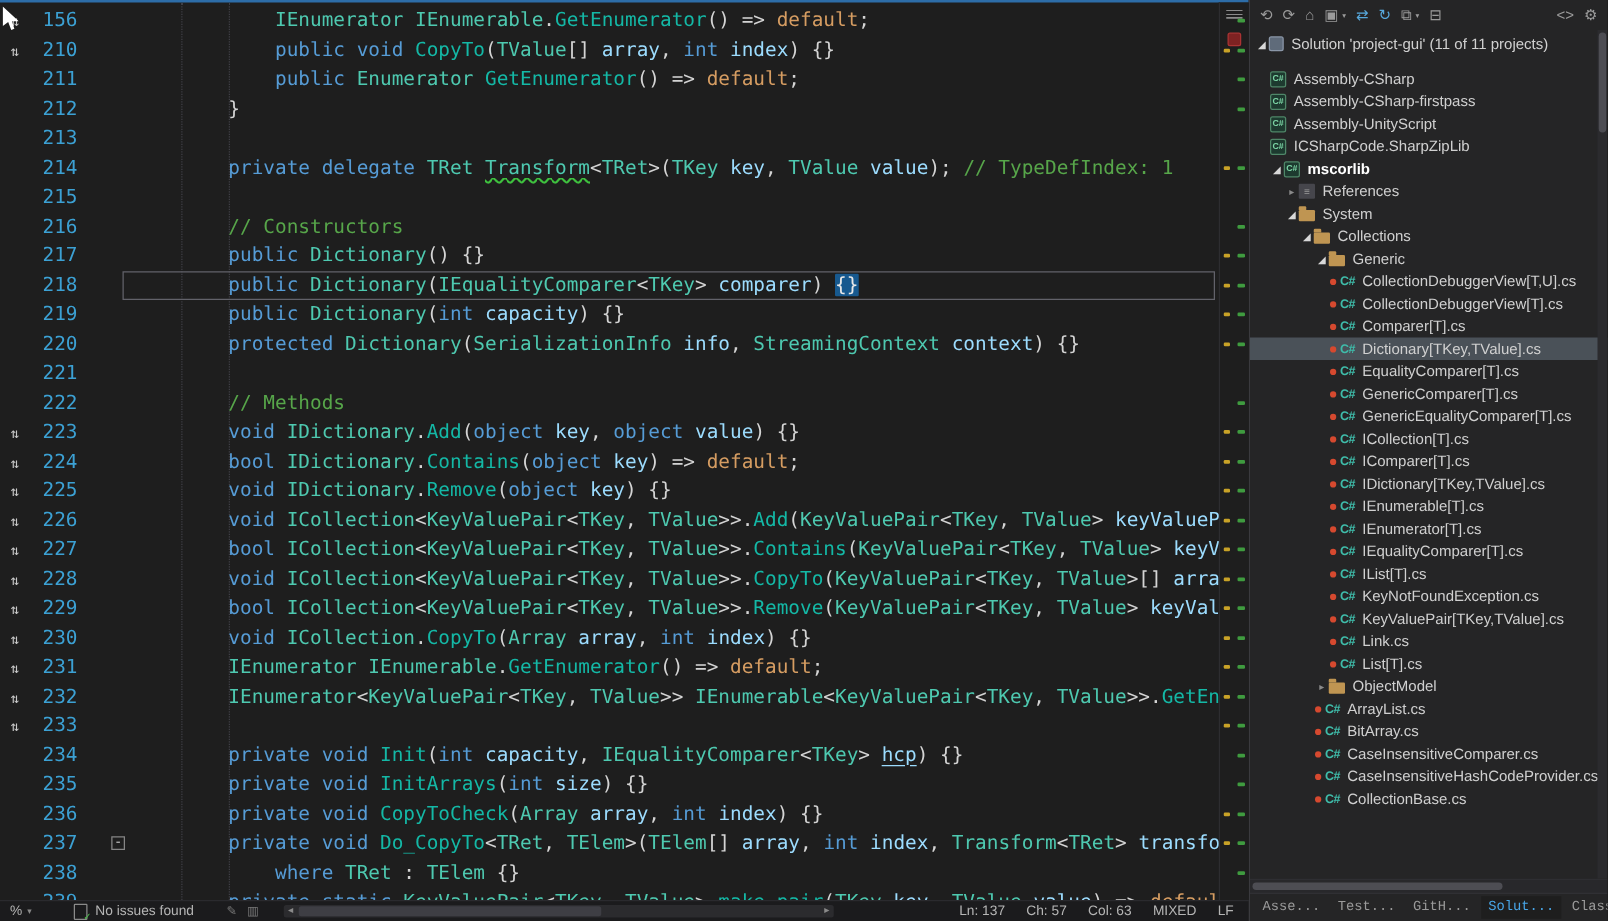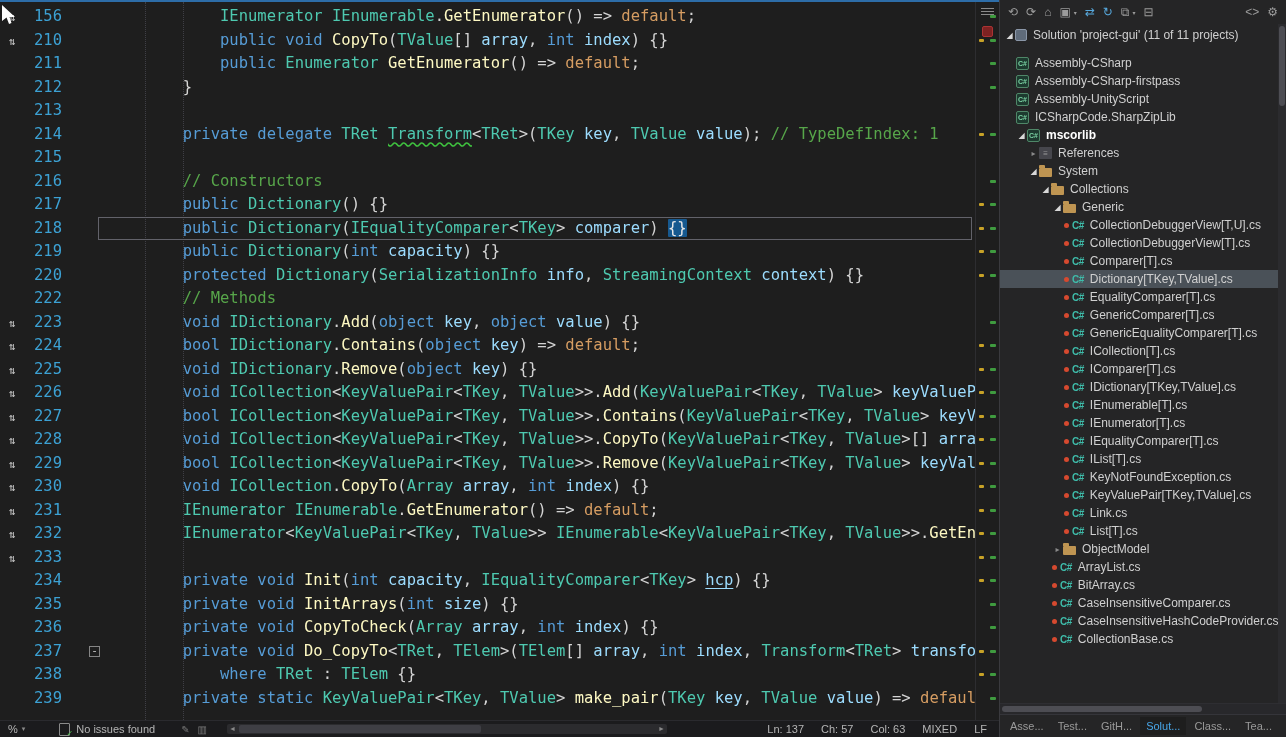--- a/index.html
+++ b/index.html
@@ -11,21 +11,21 @@
   .indent-guide{position:absolute;top:0;bottom:0;width:0;border-left:1px dotted #3f3f46;z-index:0;}
   .code-lines{position:relative;z-index:1;padding-top:3px;}
   .code-row{display:flex;height:23.5px;line-height:23.5px;position:relative;font-family:"DejaVu Sans Mono",monospace;font-size:15.5px;}
   .glyph-cell{width:24px;flex:none;text-align:center;}
   .ref-icon{color:#c8c8c8;font-size:11px;}
   .num-cell{width:38px;flex:none;text-align:right;padding-right:5px;color:#3ca1d4;}
   .outline-cell{width:41px;flex:none;position:relative;}
   .fold-box{position:absolute;left:22px;top:6px;width:11px;height:11px;box-sizing:border-box;border:1px solid #858585;color:#c8c8c8;background:#1e1e1e;font-size:11px;line-height:8px;text-align:center;}
   .code-cell{white-space:pre;flex:none;}
   .code-row.current::before{content:"";position:absolute;left:98px;right:3px;top:0;bottom:0;border:1px solid #62626a;pointer-events:none;}
-  .tok-kw{color:#569cd6}.tok-ty{color:#4ec9b0}.tok-me{color:#fef9c3}.tok-pa{color:#9cdcfe}
+  .tok-kw{color:#569cd6}.tok-ty{color:#4ec9b0}.tok-me{color:#14b8a6}.tok-pa{color:#9cdcfe}
   .tok-df{color:#d69d62}.tok-cm{color:#57a64a}.tok-pl{color:#d4d4d4}
   .sq{text-decoration:underline;text-decoration-style:wavy;text-decoration-color:#3ec13e;text-underline-offset:3px;}
   .un{text-decoration:underline;text-decoration-color:#9cdcfe;text-underline-offset:3px;}
   .bhl{background:#17598f;color:#e8e8e8;border-radius:1px;}
   .mouse-cursor{position:absolute;left:2px;top:3px;width:13px;height:19px;background:#fff;z-index:60;
     clip-path:polygon(0% 0%,0% 84%,35% 66%,54% 100%,73% 95%,58% 63%,100% 63%);filter:drop-shadow(0 0 1px #000);}
   
   .anno-strip{width:23px;flex:none;position:relative;background:#1e1e1e;border-left:1px solid #2d2d30;}
   .strip-grip{position:absolute;top:5px;left:5px;width:13px;height:8px;background:repeating-linear-gradient(0deg,#8a8a8a 0 1px,transparent 1px 3px);}
   .strip-health{position:absolute;top:24px;left:6px;width:11px;height:11px;background:#7e2222;border:1px solid #aa3333;border-radius:2px;box-sizing:border-box;}
@@ -75,21 +75,21 @@
   .i-ref{width:13px;height:12px;background:#46464c;border-radius:1px;color:#9a9a9a;font-size:8px;}
   .i-folder{width:13px;height:9px;background:#bf9552;border-radius:1px;position:relative;margin-top:3px;}
   .i-folder::before{content:"";position:absolute;top:-3px;left:0;width:6px;height:3px;background:#bf9552;border-radius:1px 1px 0 0;}
   .i-cs{color:#3fbcaa;font-weight:700;font-size:10px;letter-spacing:-0.5px;}
   .lbl{margin-left:2px;color:#d0d0d0;}
   .lbl.bold{font-weight:bold;color:#fff;}
   .se-vscroll{position:absolute;right:0;top:0;bottom:0;width:8px;background:#2b2b2e;}
   .vthumb{position:absolute;top:2px;right:1px;width:6px;height:80px;background:#4d4d53;border-radius:3px;}
   .se-hscroll{height:10px;flex:none;position:relative;background:#28282b;border-top:1px solid #2e2e32;}
   .sehthumb{position:absolute;left:2px;top:2px;height:6px;width:200px;background:#4d4d53;border-radius:3px;}
-  .se-tabs{height:22px;flex:none;display:flex;align-items:center;gap:2px;padding:0 4px;background:#252526;border-top:1px solid #35353a;font-size:11px;}
+  .se-tabs{height:22px;flex:none;display:flex;align-items:center;gap:2px;padding:0 4px;background:#252526;border-top:1px solid #35353a;font-size:11px;font-family:Liberation Mono, monospace;}
   .tab{padding:3px 6px;color:#9a9a9a;}
   .tab.active{color:#48a6e8;background:#1e1e1e;}
 </style>
 </head>
 <body>
 
 <div class="app">
 
   <div class="editor-col">
     <div class="editor-main">
@@ -161,20 +161,26 @@
               <div class="glyph-cell"></div>
               <div class="num-cell">219</div>
               <div class="outline-cell"></div>
               <div class="code-cell">        <span class="tok-kw">public</span><span class="tok-pl"> </span><span class="tok-ty">Dictionary</span><span class="tok-pl">(</span><span class="tok-kw">int</span><span class="tok-pl"> </span><span class="tok-pa">capacity</span><span class="tok-pl">) {}</span></div>
             </div>
             <div class="code-row">
               <div class="glyph-cell"></div>
               <div class="num-cell">220</div>
               <div class="outline-cell"></div>
               <div class="code-cell">        <span class="tok-kw">protected</span><span class="tok-pl"> </span><span class="tok-ty">Dictionary</span><span class="tok-pl">(</span><span class="tok-ty">SerializationInfo</span><span class="tok-pl"> </span><span class="tok-pa">info</span><span class="tok-pl">, </span><span class="tok-ty">StreamingContext</span><span class="tok-pl"> </span><span class="tok-pa">context</span><span class="tok-pl">) {}</span></div>
+            </div>
+            <div class="code-row">
+              <div class="glyph-cell"></div>
+              <div class="num-cell">221</div>
+              <div class="outline-cell"></div>
+              <div class="code-cell"></div>
             </div>
             <div class="code-row">
               <div class="glyph-cell"></div>
               <div class="num-cell">222</div>
               <div class="outline-cell"></div>
               <div class="code-cell">        <span class="tok-cm">// Methods</span></div>
             </div>
             <div class="code-row">
               <div class="glyph-cell"><span class="ref-icon">⇅</span></div>
               <div class="num-cell">223</div>

